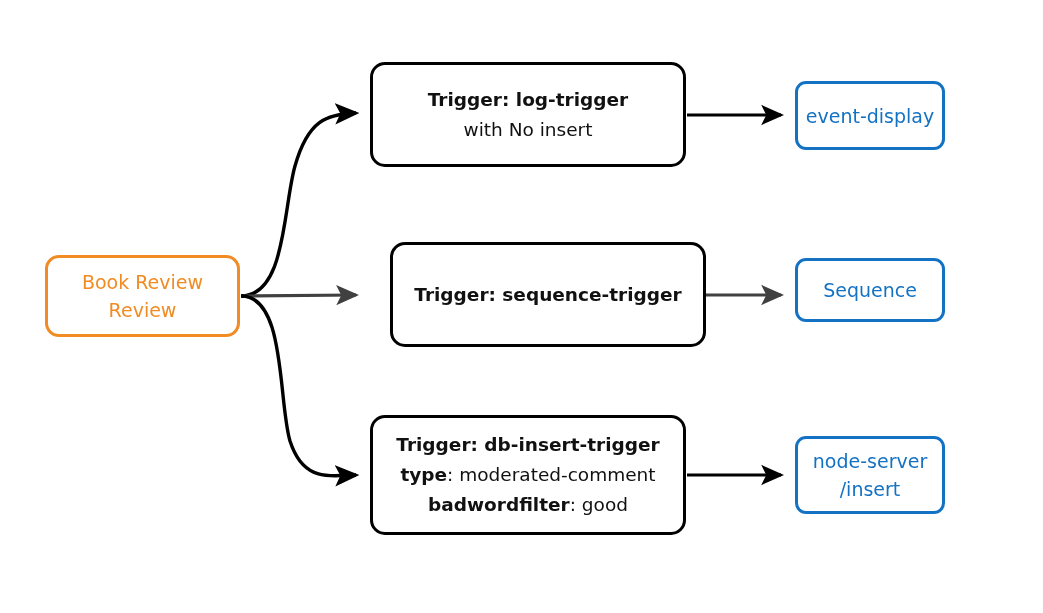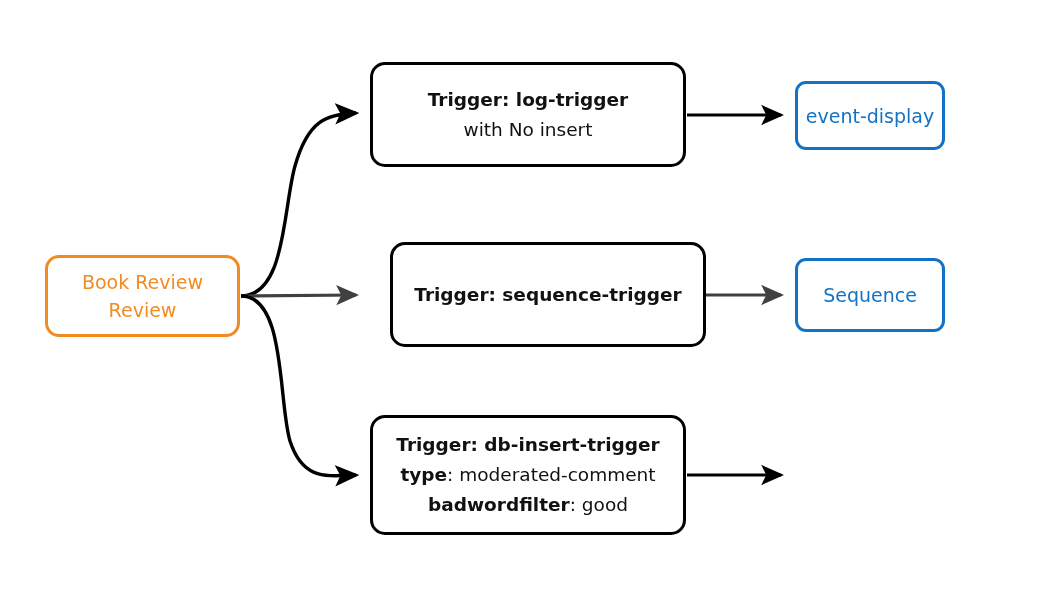--- a/index.html
+++ b/index.html
@@ -133,18 +133,22 @@
     </span>
     <span class="ln">
       <span class="bold">badwordfilter</span><span>: good</span>
     </span>
   </div>
 
   <div class="node node-target" style="left:795px; top:81px; width:150px; height:69px;">
     <span class="ln">event-display</span>
   </div>
 
-  <div class="node node-target" style="left:795px; top:258px; width:150px; height:74px;">
+  <div class="node node-target" style="left:795px; top:258px; width:150px; height:64px;">
     <span class="ln">Sequence</span>
   </div>
 
+  <div class="node node-target" style="left:795px; top:436px; width:150px; height:78px;">
+    <span class="ln">node-server</span>
+    <span class="ln">/insert</span>
+  </div>
 
 </div>
 
 </body></html>

